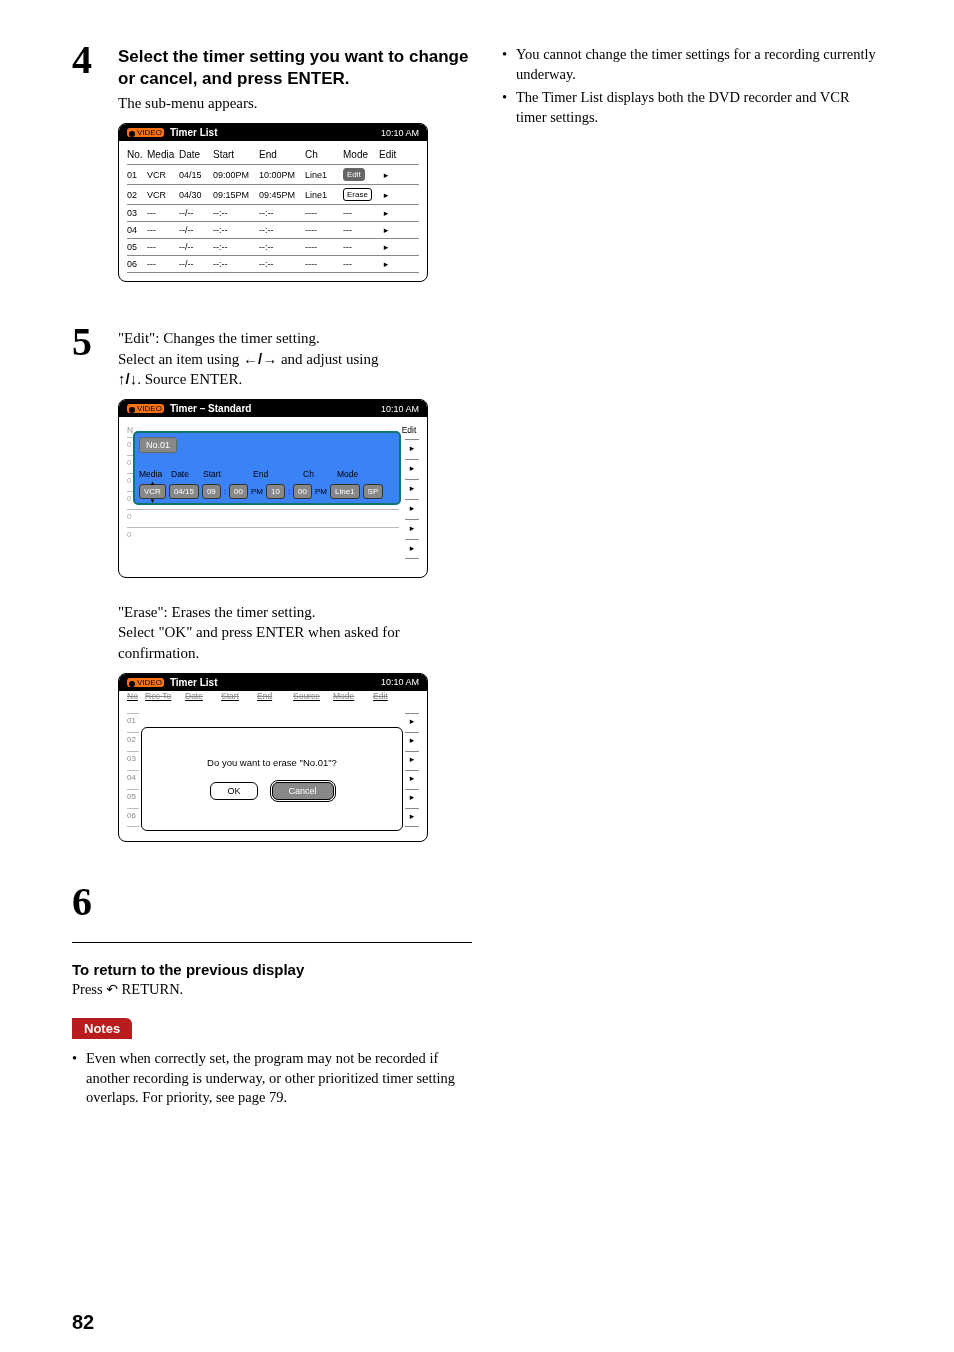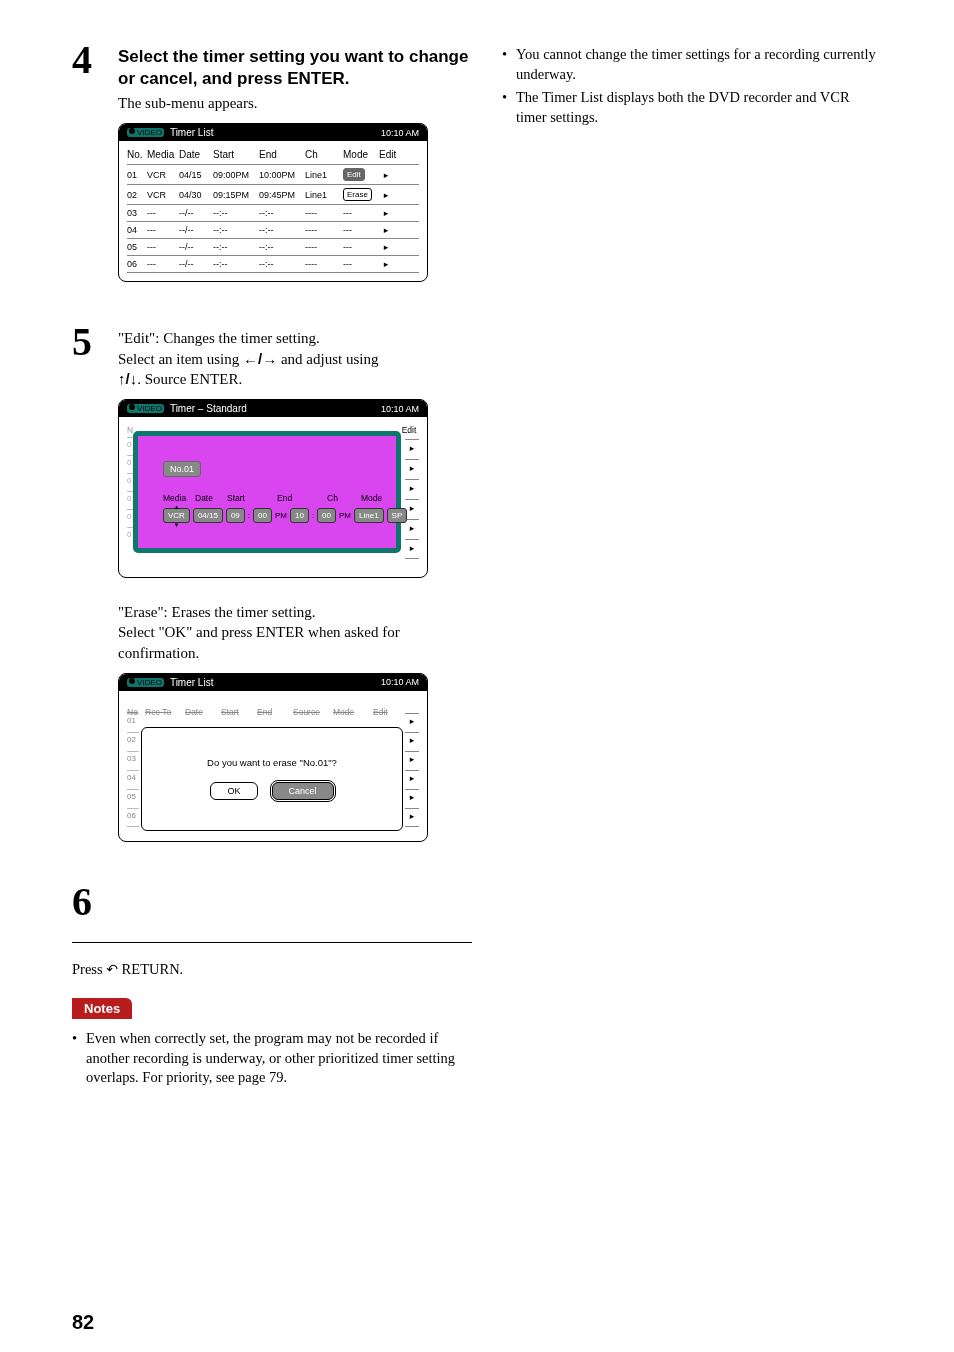--- a/index.html
+++ b/index.html
@@ -67,34 +67,34 @@
     .ui-header {
       background: #000;
       color: #fff;
       font-size: 10px;
       padding: 3px 8px;
       display: flex;
       align-items: center;
       gap: 6px;
     }
     .ui-header .title {
-      font-weight: normal;
+      font-weight: bold;
       flex: 1;
     }
     .ui-header .time {
       font-size: 9px;
     }
     .ui-header .rec-icon {
-      background: #0f766e;
+      background: #f97316;
       color: #000;
       border-radius: 3px;
       padding: 0 2px;
       font-size: 8px;
       display: inline-flex;
-      align-items: flex-start;
+      align-items: flex-end;
       gap: 2px;
     }
     .ui-header .rec-icon::before {
       content: "";
       width: 6px;
       height: 6px;
       background: #000;
       border-radius: 50%;
       display: inline-block;
     }
@@ -187,24 +187,24 @@
       font-size: 9px;
       text-align: center;
       padding-top: 3px;
     }
     .ts-arrows .arw:last-child { border-bottom: 1px solid #888; }
     .ts-modal {
       position: absolute;
       left: 14px;
       top: 14px;
       right: 26px;
-      background: #d946ef;
-      border: 5px solid #0f766e;
+      background: #3b82f6;
+      border: 2px solid #0f766e;
       border-radius: 5px;
-      padding: 25px;
+      padding: 4px;
     }
     .ts-no {
       background: #888;
       color: #fff;
       display: inline-block;
       font-size: 9px;
       padding: 2px 6px;
       border-radius: 3px;
       border: 1px solid #666;
       margin-bottom: 16px;
@@ -239,22 +239,23 @@
       transform: translateX(-50%);
       font-size: 7px;
       line-height: 1;
     }
     .mini-arrow-up { top: -8px; }
     .mini-arrow-down { bottom: -8px; }
     
     .er-body {
       position: relative;
       height: 150px;
-      padding: 16px 8px 8px 8px;
-      font-size: 9px;
+      padding: 0 8px 8px 8px;
+      font-size: 9px;
+      text-decoration: underline;
     }
     .er-bg-head {
       font-size: 8.5px;
       color: #888;
       display: grid;
       grid-template-columns: 18px 40px 36px 36px 36px 40px 40px 14px;
       text-decoration: line-through;
       text-decoration-color: #888;
     }
     .er-side-rows {
@@ -586,20 +587,21 @@
       </div>
     </div>
 
     
     <div class="step">
       <div class="step-num">6</div>
     </div>
 
     <hr class="hr">
 
+    <div class="sub-heading">To return to the previous display</div>
     <div class="body-text">
       <span>Press </span><span class="return-icon">↶</span><span> RETURN.</span>
     </div>
 
     <div class="notes-label">Notes</div>
     <div class="bullet-item">
       <span class="dot">•</span>
       <span>Even when correctly set, the program may not be recorded if another recording is underway, or other prioritized timer setting overlaps. For priority, see page 79.</span>
     </div>
 

